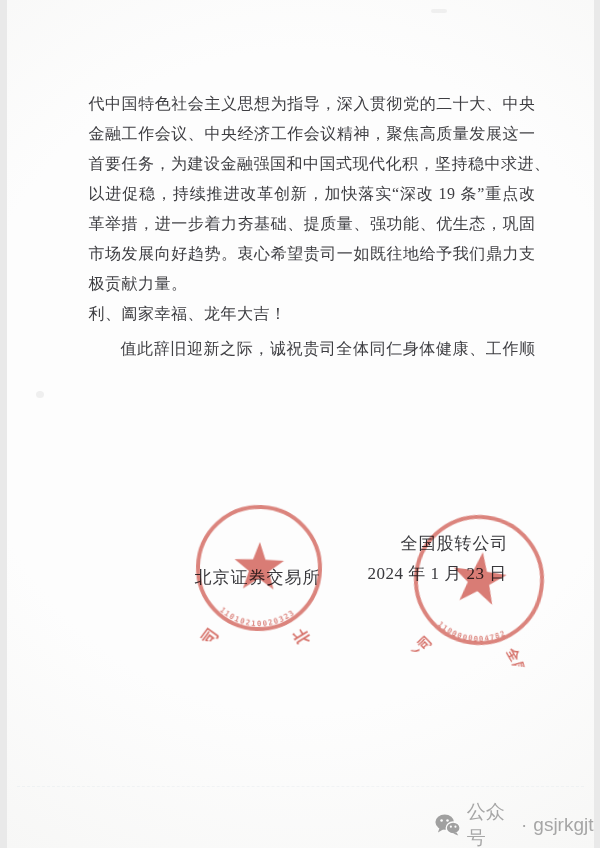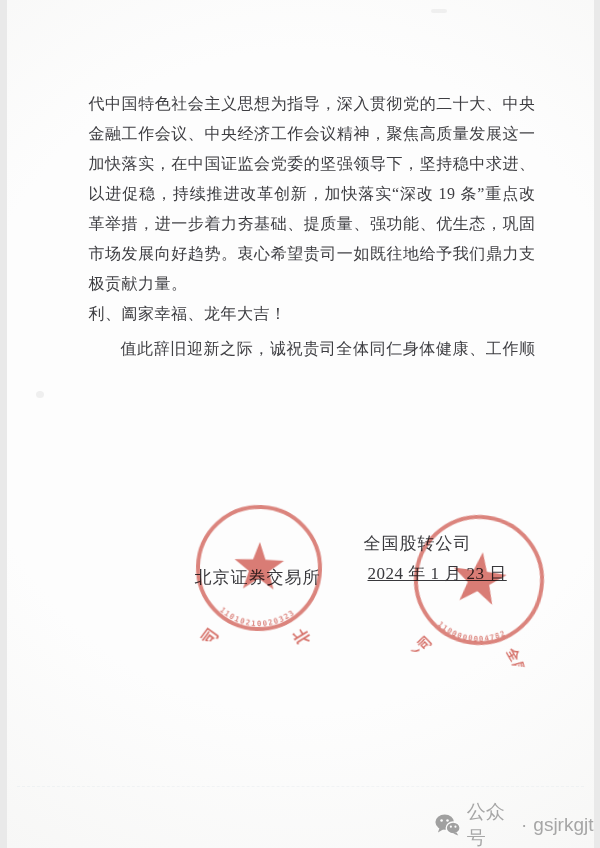--- a/index.html
+++ b/index.html
@@ -23,24 +23,24 @@
   }
   .line.end { text-align-last:left; }
   .line.indent { text-indent:2em; margin-top:5px; }
 
   
   .sig-name {
     position:absolute; color:#38383c; font-size:17px; letter-spacing:1px;
     white-space:nowrap;
   }
   .sig-name.left  { left:188px; top:566px; }
-  .sig-name.right { left:357px; top:532px; }
+  .sig-name.right { left:394px; top:532px; }
   .sig-date {
     position:absolute; left:361px; top:562px;
-    color:#38383c; font-size:17px; letter-spacing:.5px; white-space:nowrap;text-decoration:underline;
+    color:#38383c; font-size:17px; letter-spacing:.5px; white-space:nowrap;
   }
 
   
   .seal {
     position:absolute; mix-blend-mode:multiply; filter:blur(.3px);
   }
   .seal.left  { left:177px; top:493px; transform:rotate(2deg); }
   .seal.right { left:392px; top:500px; transform:rotate(8deg); }
   .seal circle   { stroke:#cd4b41; opacity:.68; }
   .seal .ring-text {
@@ -75,21 +75,21 @@
 
 <div class="page">
 
   <div class="smudge1"></div>
   <div class="smudge2"></div>
   <div class="scanline"></div>
 
   <div class="body-text">
     <div class="line">代中国特色社会主义思想为指导，深入贯彻党的二十大、中央</div>
     <div class="line">金融工作会议、中央经济工作会议精神，聚焦高质量发展这一</div>
-    <div class="line">加快落实，在中国证监会党委的坚强领导下，坚持稳中求进、</div>
+    <div class="line">首要任务，为建设金融强国和中国式现代化积，坚持稳中求进、</div>
     <div class="line">以进促稳，持续推进改革创新，加快落实“深改 19 条”重点改</div>
     <div class="line">革举措，进一步着力夯基础、提质量、强功能、优生态，巩固</div>
     <div class="line">市场发展向好趋势。衷心希望贵司一如既往地给予我们鼎力支</div>
     <div class="line end">极贡献力量。</div>
     <div class="line end">利、阖家幸福、龙年大吉！</div>
     <div class="line indent">值此辞旧迎新之际，诚祝贵司全体同仁身体健康、工作顺</div>
   </div>
 
   <div class="sig-name left">北京证券交易所</div>
   <div class="sig-name right">全国股转公司</div>

